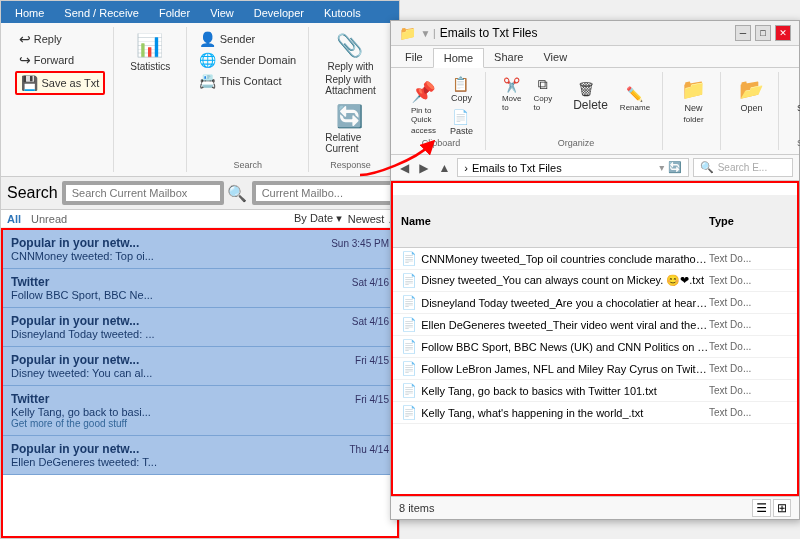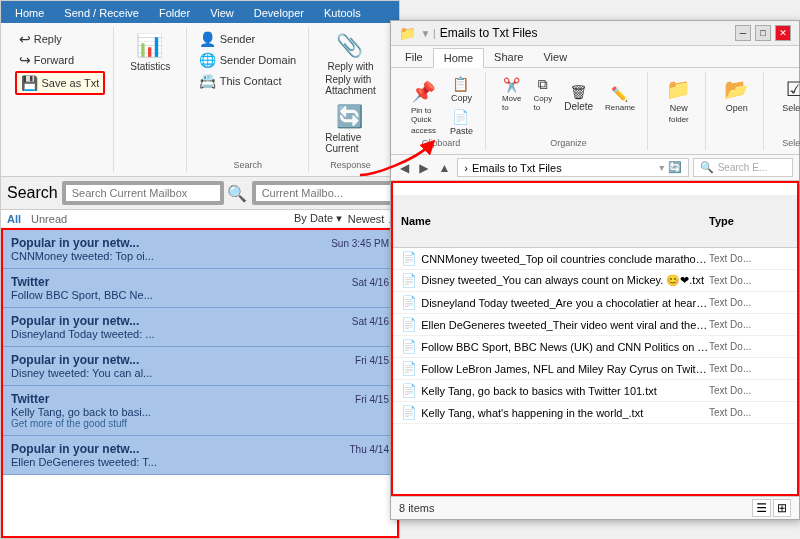--- a/index.html
+++ b/index.html
@@ -574,21 +574,21 @@
           <div class="exp-btn-small">
             <span class="icon">✂️</span>
             <span style="font-size:8px;">Move to</span>
           </div>
           <div class="exp-btn-small">
             <span class="icon">⧉</span>
             <span style="font-size:8px;">Copy to</span>
           </div>
           <div class="exp-btn-small">
             <span class="icon">🗑</span>
-            <span style="font-size:10px;">Delete</span>
+            <span style="font-size:12px;margin-left:9px;">Delete</span>
           </div>
           <div class="exp-btn-small">
             <span class="icon">✏️</span>
             <span style="font-size:8px;text-align:right;">Rename</span>
           </div>
         </div>
         <div class="exp-ribbon-group-label">Organize</div>
       </div>
 
       <div class="exp-ribbon-group">

